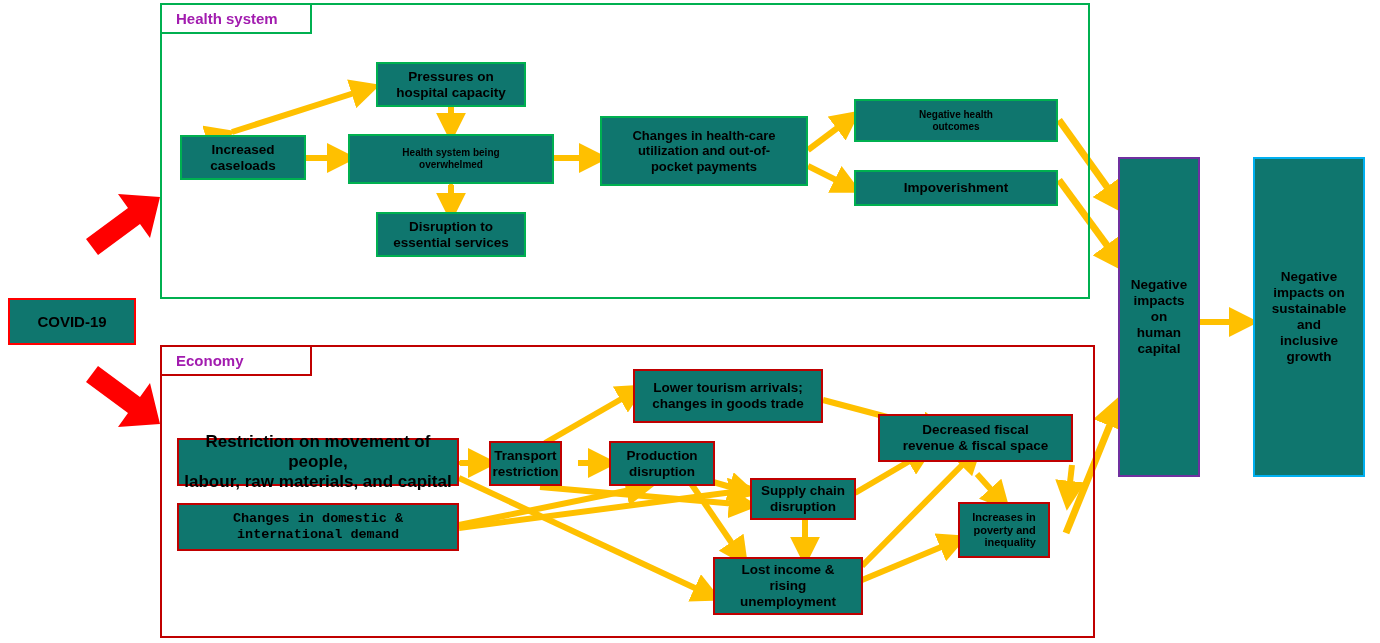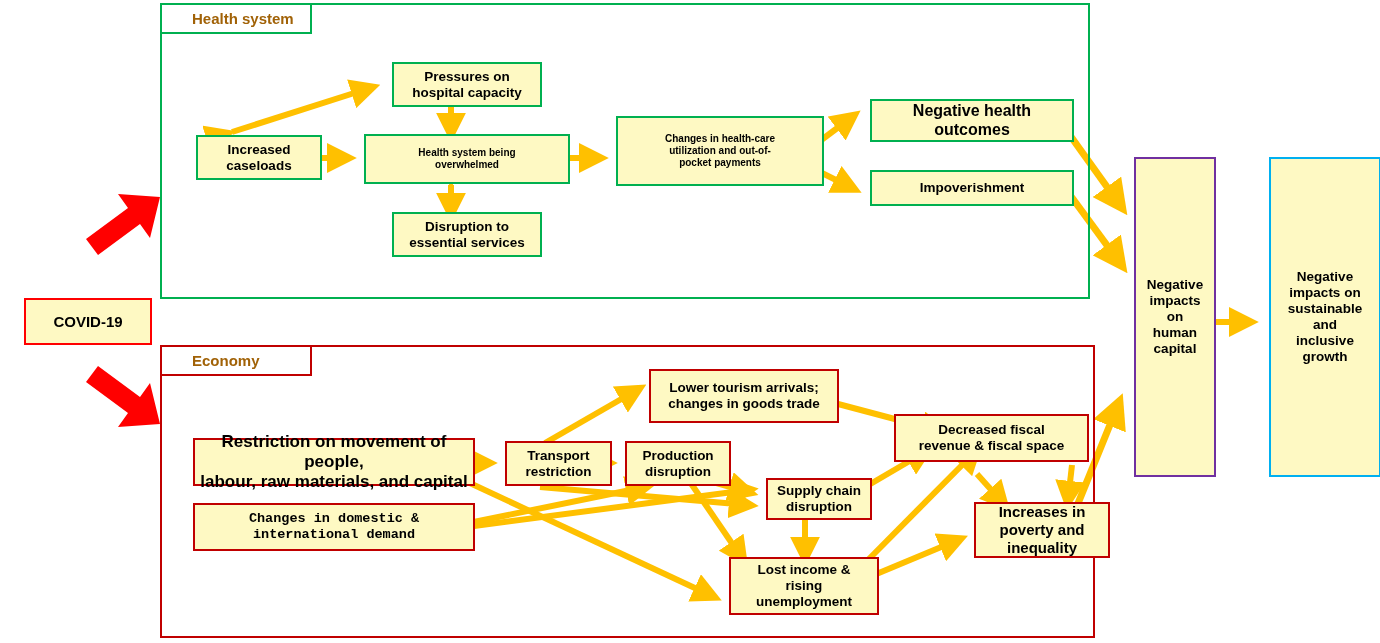--- a/index.html
+++ b/index.html
@@ -1,21 +1,21 @@
 <!DOCTYPE html>
 <html><head>
 <meta charset="utf-8">
 <style>
   html,body{margin:0;padding:0;background:#ffffff;}
   body{font-family:"Liberation Sans", sans-serif;}
   #stage{position:relative;width:1380px;height:643px;background:#ffffff;overflow:hidden;}
   #svg-layer{position:absolute;left:0;top:0;width:1380px;height:643px;}
-  .node{position:absolute;box-sizing:border-box;background:#fef9c3;display:flex;align-items:center;justify-content:center;text-align:center;font-weight:bold;color:#000000;line-height:1.18;z-index:5;margin-left:16px;}
+  .node{position:absolute;box-sizing:border-box;background:#0f766e;display:flex;align-items:center;justify-content:center;text-align:center;font-weight:bold;color:#000000;line-height:1.18;z-index:5;}
   .container{position:absolute;box-sizing:border-box;background:transparent;z-index:1;}
-  .grp-label{position:absolute;box-sizing:border-box;background:#ffffff;display:flex;align-items:center;text-align:left;font-weight:bold;color:#a16207;z-index:6;padding-left:30px;}
+  .grp-label{position:absolute;box-sizing:border-box;background:#ffffff;display:flex;align-items:center;text-align:left;font-weight:bold;color:#a21caf;z-index:6;padding-left:14px;}
   .green{border:2px solid #00B050;}
   .dkred{border:2px solid #C00000;}
   .brightred{border:2px solid #FF0000;}
   .purple{border:2px solid #7030A0;}
   .blue{border:2px solid #00B0F0;}
 </style>
 </head>
 <body>
 
 <div id="stage">
@@ -109,45 +109,45 @@
   <div class="node brightred" style="left:8px;top:298px;width:128px;height:47px;font-size:15px;white-space:pre-line;">COVID-19</div>
 
   <div class="node green" style="left:180px;top:135px;width:126px;height:45px;font-size:13.5px;white-space:pre-line;">Increased
 caseloads</div>
   <div class="node green" style="left:376px;top:62px;width:150px;height:45px;font-size:13.5px;white-space:pre-line;">Pressures on
 hospital capacity</div>
   <div class="node green" style="left:348px;top:134px;width:206px;height:50px;font-size:10px;white-space:pre-line;">Health system being
 overwhelmed</div>
   <div class="node green" style="left:376px;top:212px;width:150px;height:45px;font-size:13.5px;white-space:pre-line;">Disruption to
 essential services</div>
-  <div class="node green" style="left:600px;top:116px;width:208px;height:70px;font-size:10px;white-space:pre-line;">Changes in health-care
+  <div class="node green" style="left:600px;top:116px;width:208px;height:70px;font-size:13px;white-space:pre-line;">Changes in health-care
 utilization and out-of-
 pocket payments</div>
-  <div class="node green" style="left:854px;top:99px;width:204px;height:43px;font-size:16px;white-space:pre-line;">Negative health
+  <div class="node green" style="left:854px;top:99px;width:204px;height:43px;font-size:10px;white-space:pre-line;">Negative health
 outcomes</div>
   <div class="node green" style="left:854px;top:170px;width:204px;height:36px;font-size:13.5px;white-space:pre-line;">Impoverishment</div>
 
   <div class="node dkred" style="left:177px;top:438px;width:282px;height:48px;font-size:17px;white-space:pre-line;">Restriction on movement of people,
 labour, raw materials, and capital</div>
   <div class="node dkred" style="left:177px;top:503px;width:282px;height:48px;font-size:13.5px;white-space:pre-line;font-family:Liberation Mono, monospace;">Changes in domestic &amp;
 international demand</div>
-  <div class="node dkred" style="left:489px;top:441px;width:107px;height:45px;font-size:13.5px;white-space:pre-line;">Transport
+  <div class="node dkred" style="left:489px;top:441px;width:73px;height:45px;font-size:13.5px;white-space:pre-line;">Transport
 restriction</div>
   <div class="node dkred" style="left:609px;top:441px;width:106px;height:45px;font-size:13.5px;white-space:pre-line;">Production
 disruption</div>
   <div class="node dkred" style="left:633px;top:369px;width:190px;height:54px;font-size:13.5px;white-space:pre-line;">Lower tourism arrivals;
 changes in goods trade</div>
   <div class="node dkred" style="left:750px;top:478px;width:106px;height:42px;font-size:13.5px;white-space:pre-line;">Supply chain
 disruption</div>
   <div class="node dkred" style="left:713px;top:557px;width:150px;height:58px;font-size:13.5px;white-space:pre-line;">Lost income &amp;
 rising
 unemployment</div>
   <div class="node dkred" style="left:878px;top:414px;width:195px;height:48px;font-size:13.5px;white-space:pre-line;">Decreased fiscal
 revenue &amp; fiscal space</div>
-  <div class="node dkred" style="left:958px;top:502px;width:136px;height:56px;font-size:15px;white-space:pre-line;">Increases in
+  <div class="node dkred" style="left:958px;top:502px;width:92px;height:56px;font-size:11px;white-space:pre-line;text-align:right;">Increases in
 poverty and
 inequality</div>
 
   <div class="node purple" style="left:1118px;top:157px;width:82px;height:320px;font-size:13.5px;white-space:pre-line;">Negative
 impacts
 on
 human
 capital</div>
   <div class="node blue" style="left:1253px;top:157px;width:112px;height:320px;font-size:13.5px;white-space:pre-line;">Negative
 impacts on

